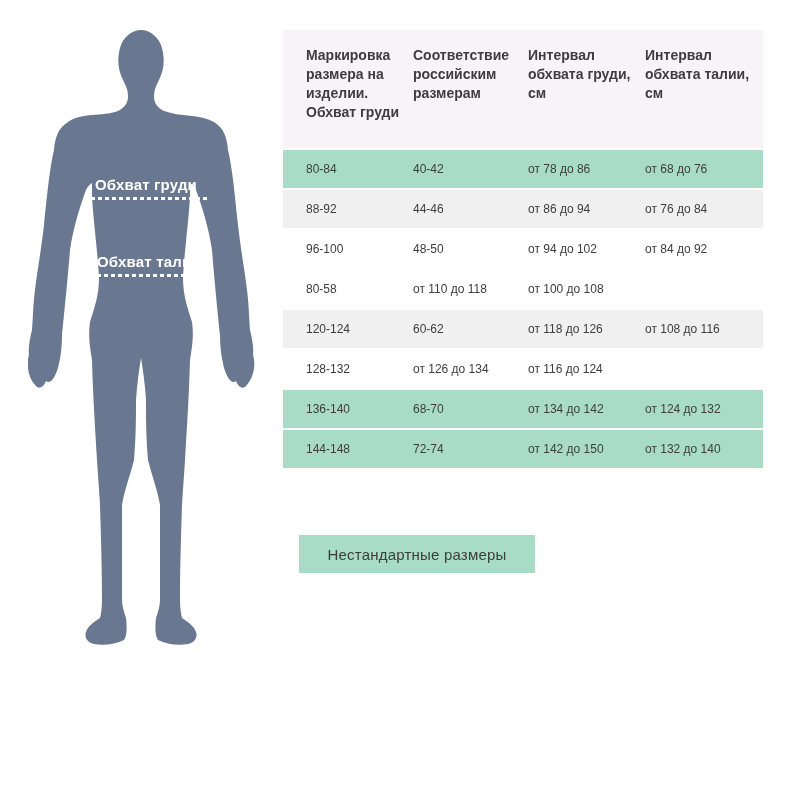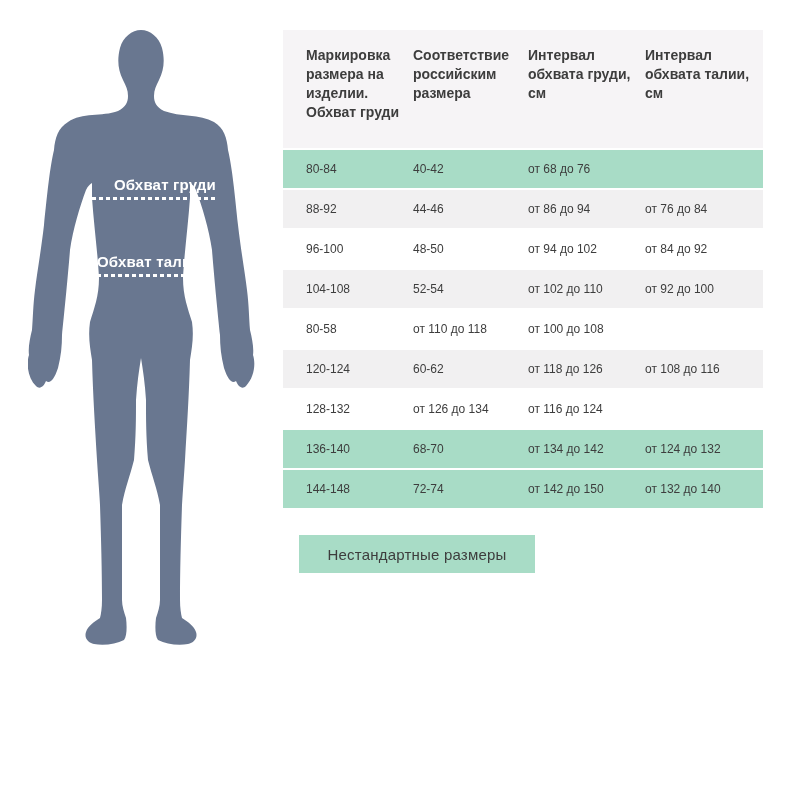--- a/index.html
+++ b/index.html
@@ -17,21 +17,21 @@
 
   .measure{position:absolute;text-align:center;color:#ffffff;}
   .measure .m-label{
     font-size:15px;font-weight:bold;letter-spacing:.2px;line-height:16px;
     white-space:nowrap;
   }
   .measure .m-line{
     margin-top:4px;height:3px;width:100%;
     background:repeating-linear-gradient(90deg,#ffffff 0 4px,transparent 4px 7px);
   }
-  .measure.chest{left:92px;top:177px;width:124px;text-align:right;}
+  .measure.chest{left:84px;top:177px;width:124px;}
   .measure.waist{left:97px;top:254px;width:100px;}
 
   
   .size-table{position:absolute;left:283px;top:30px;width:480px;color:#3d3d3d;}
   .thead{
     background:var(--header-bg);
     display:grid;grid-template-columns:130px 115px 117px 118px;
     padding:16px 0 14px 0;min-height:88px;margin-bottom:2px;
   }
   .thead .th{
@@ -144,48 +144,43 @@
   </div>
 
   <div class="measure waist">
     <div class="m-label">Обхват талии</div>
     <div class="m-line"></div>
   </div>
 
   <div class="size-table">
     <div class="thead">
       <div class="th">Маркировка размера на изделии. Обхват груди</div>
-      <div class="th">Соответствие российским размера</div>
+      <div class="th">Соответствие российским размерам</div>
       <div class="th">Интервал обхвата груди, см</div>
       <div class="th">Интервал обхвата талии, см</div>
     </div>
     <div class="tbody">
         <div class="row green">
           <div class="cell">80-84</div>
           <div class="cell">40-42</div>
+          <div class="cell">от 78 до 86</div>
           <div class="cell">от 68 до 76</div>
         </div>
         <div class="row gray">
           <div class="cell">88-92</div>
           <div class="cell">44-46</div>
           <div class="cell">от 86 до 94</div>
           <div class="cell">от 76 до 84</div>
         </div>
         <div class="row white">
           <div class="cell">96-100</div>
           <div class="cell">48-50</div>
           <div class="cell">от 94 до 102</div>
           <div class="cell">от 84 до 92</div>
         </div>
-        <div class="row gray">
-          <div class="cell">104-108</div>
-          <div class="cell">52-54</div>
-          <div class="cell">от 102 до 110</div>
-          <div class="cell">от 92 до 100</div>
-        </div>
         <div class="row white">
           <div class="cell">80-58</div>
           <div class="cell">от 110 до 118</div>
           <div class="cell">от 100 до 108</div>
         </div>
         <div class="row gray">
           <div class="cell">120-124</div>
           <div class="cell">60-62</div>
           <div class="cell">от 118 до 126</div>
           <div class="cell">от 108 до 116</div>

